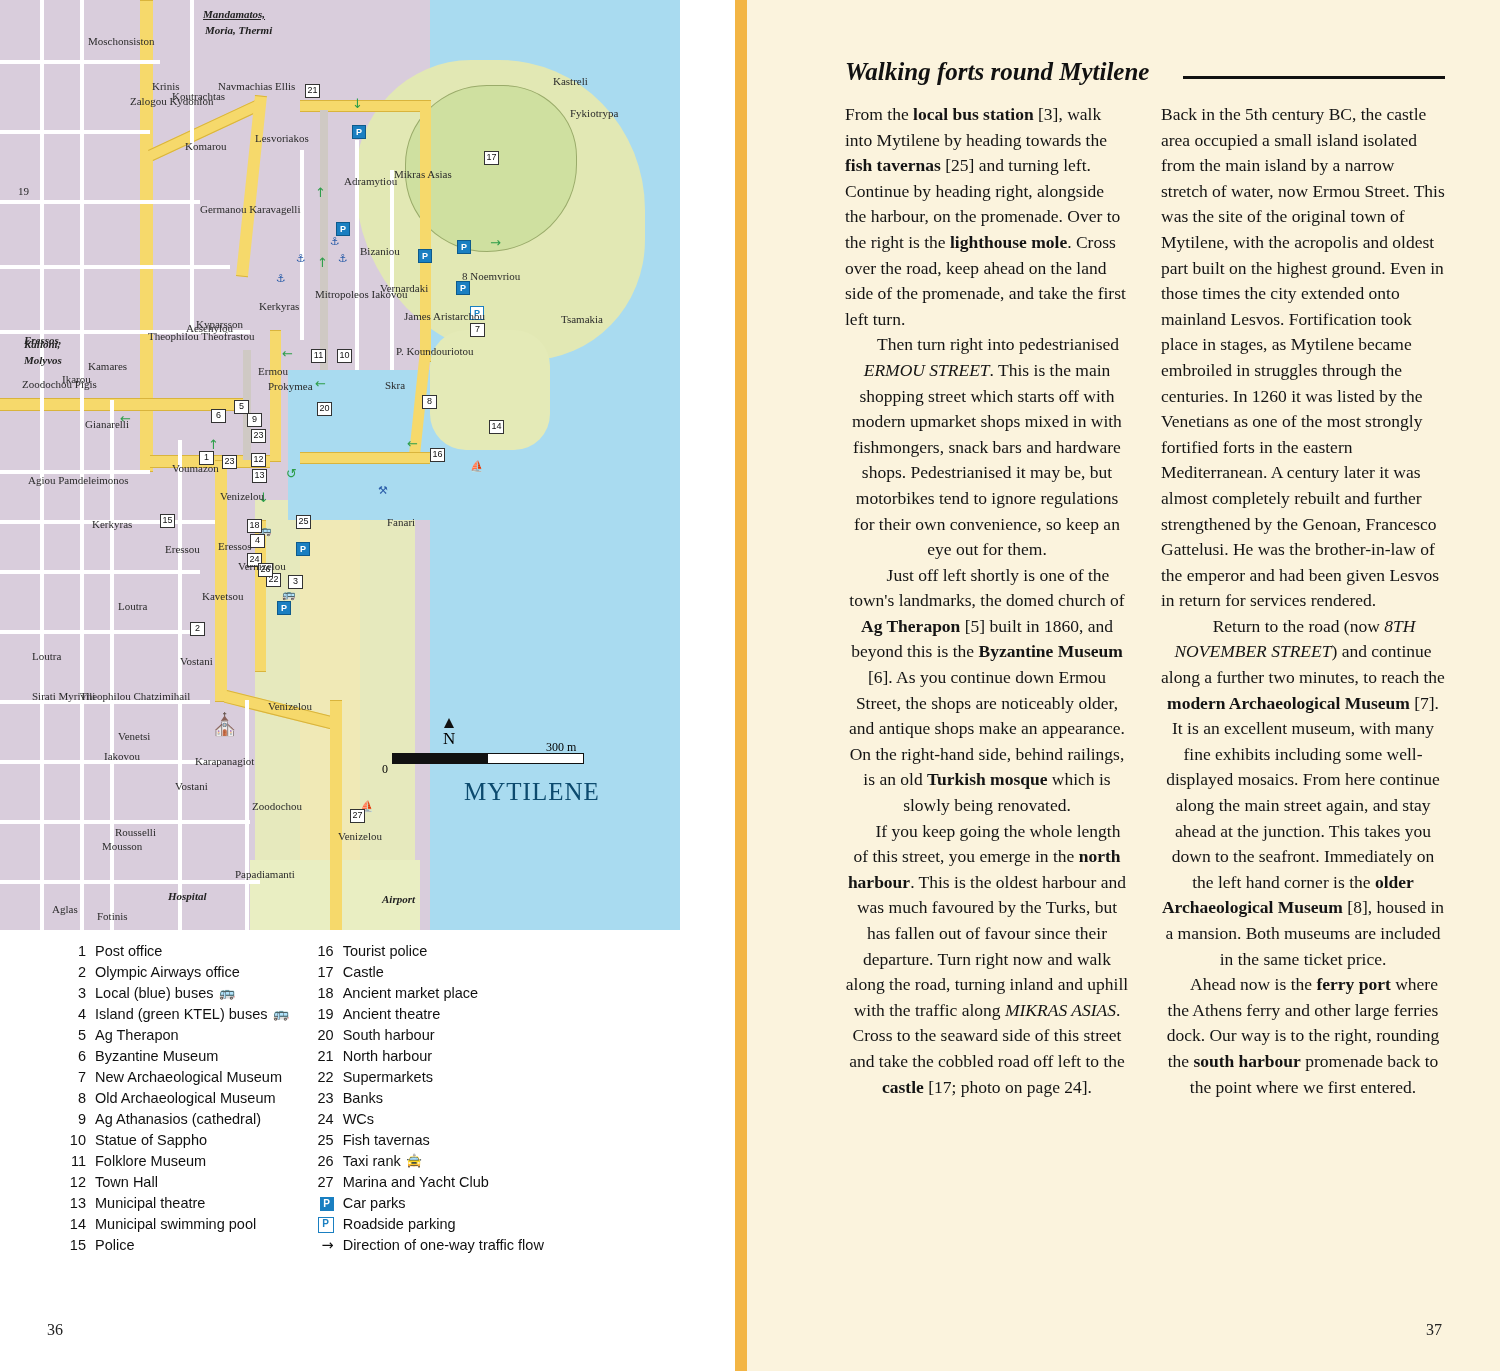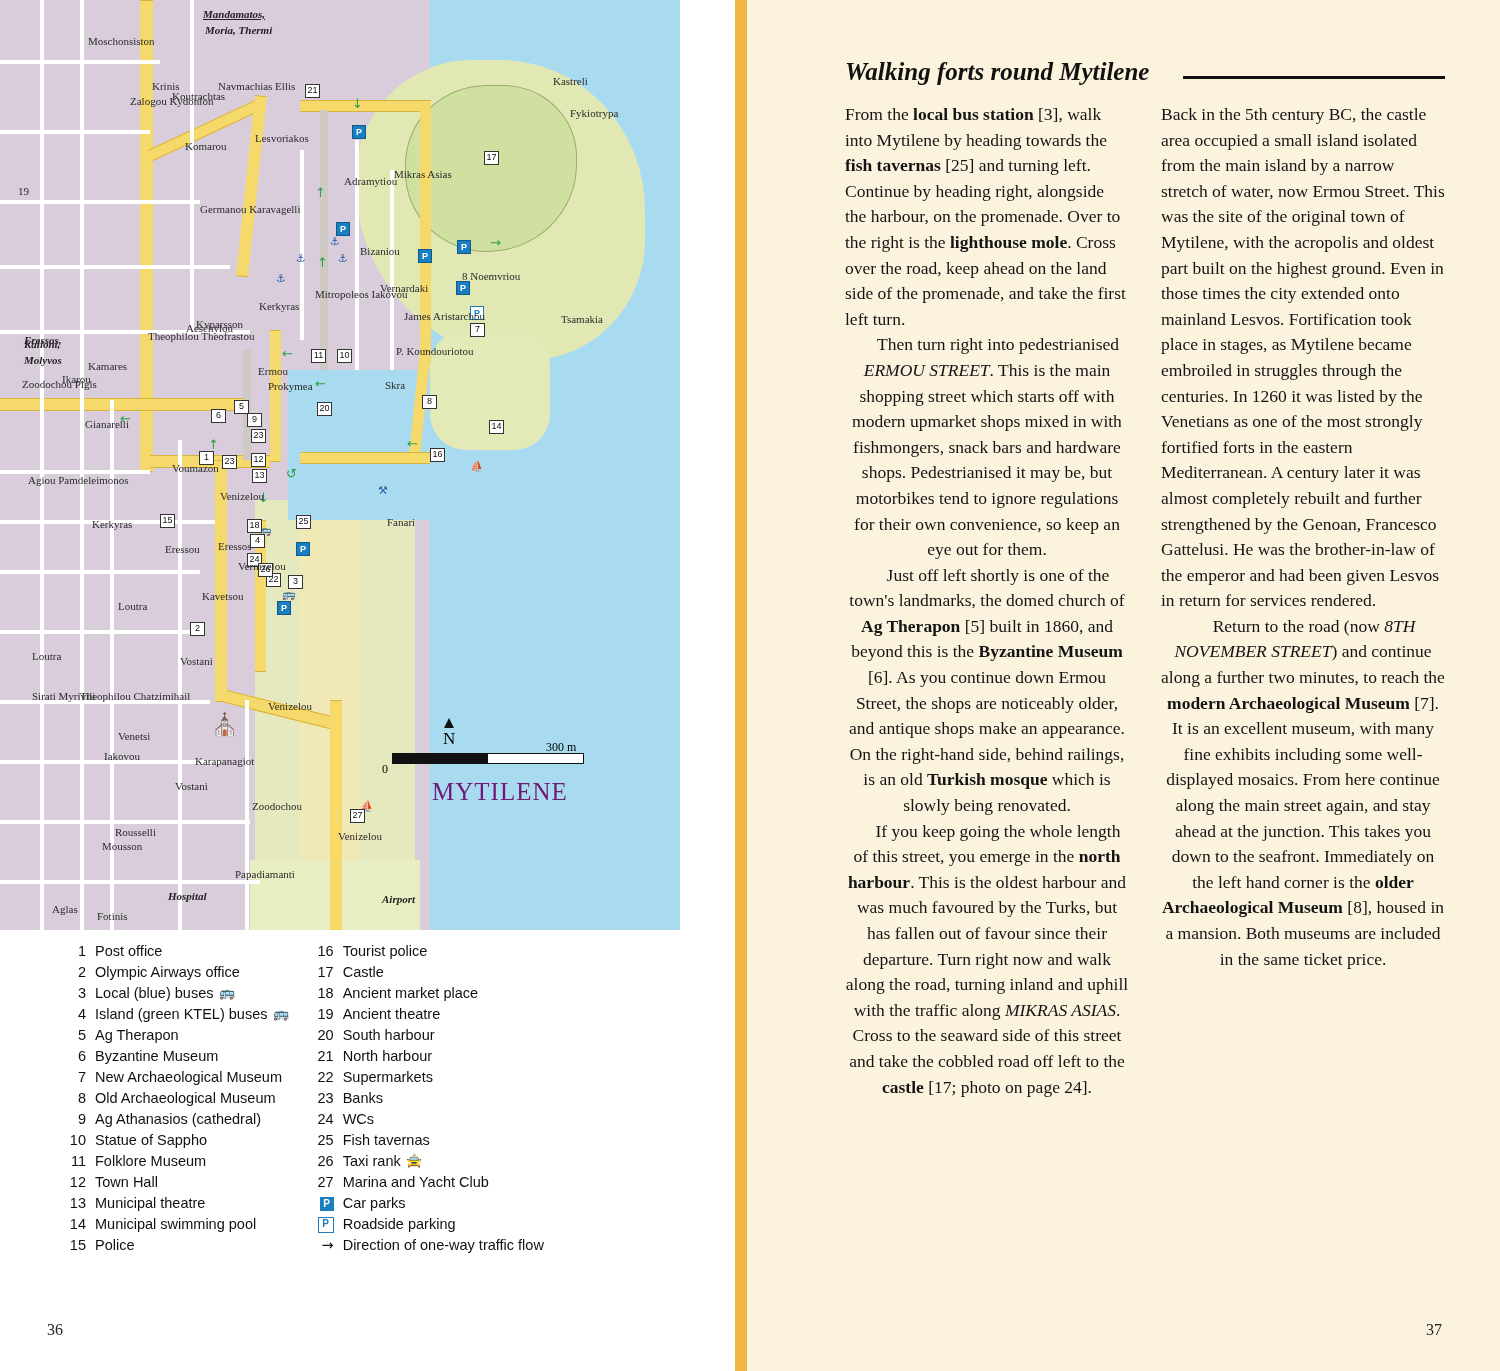--- a/index.html
+++ b/index.html
@@ -142,25 +142,25 @@
     font-family: "DejaVu Sans", sans-serif;
   }
   .sym {
     position: absolute;
     font-size: 11px;
     color: #2a5ca8;
     font-family: "DejaVu Sans", sans-serif;
   }
   .map-title {
     position: absolute;
-    left: 432px;
+    left: 464px;
     top: 778px;
     font-size: 25px;
     letter-spacing: 1px;
-    color: #701a75;
+    color: #0c4a6e;
   }
   .north {
     position: absolute;
     left: 443px;
     top: 718px;
     text-align: center;
     font-size: 17px;
   }
   .north .tri {
     width: 0; height: 0;
@@ -643,18 +643,19 @@
     <div class="cols">
       <div class="col" id="rp-col1">
           <p>From the <b>local bus station</b> [3], walk into Mytilene by heading towards the <b>fish tavernas</b> [25] and turning left. Continue by heading right, alongside the harbour, on the promenade. Over to the right is the <b>lighthouse mole</b>. Cross over the road, keep ahead on the land side of the promenade, and take the first left turn.</p>
           <p>Then turn right into pedestrianised <i>ERMOU STREET</i>. This is the main shopping street which starts off with modern upmarket shops mixed in with fishmongers, snack bars and hardware shops. Pedestrianised it may be, but motorbikes tend to ignore regulations for their own convenience, so keep an eye out for them.</p>
           <p>Just off left shortly is one of the town's landmarks, the domed church of <b>Ag Therapon</b> [5] built in 1860, and beyond this is the <b>Byzantine Museum</b> [6]. As you continue down Ermou Street, the shops are noticeably older, and antique shops make an appearance. On the right-hand side, behind railings, is an old <b>Turkish mosque</b> which is slowly being renovated.</p>
           <p>If you keep going the whole length of this street, you emerge in the <b>north harbour</b>. This is the oldest harbour and was much favoured by the Turks, but has fallen out of favour since their departure. Turn right now and walk along the road, turning inland and uphill with the traffic along <i>MIKRAS ASIAS</i>. Cross to the seaward side of this street and take the cobbled road off left to the <b>castle</b> [17; photo on page 24].</p>
         </div>
       <div class="col" id="rp-col2">
           <p>Back in the 5th century BC, the castle area occupied a small island isolated from the main island by a narrow stretch of water, now Ermou Street. This was the site of the original town of Mytilene, with the acropolis and oldest part built on the highest ground. Even in those times the city extended onto mainland Lesvos. Fortification took place in stages, as Mytilene became embroiled in struggles through the centuries. In 1260 it was listed by the Venetians as one of the most strongly fortified forts in the eastern Mediterranean. A century later it was almost completely rebuilt and further strengthened by the Genoan, Francesco Gattelusi. He was the brother-in-law of the emperor and had been given Lesvos in return for services rendered.</p>
           <p>Return to the road (now <i>8TH NOVEMBER STREET</i>) and continue along a further two minutes, to reach the <b>modern Archaeological Museum</b> [7]. It is an excellent museum, with many fine exhibits including some well-displayed mosaics. From here continue along the main street again, and stay ahead at the junction. This takes you down to the seafront. Immediately on the left hand corner is the <b>older Archaeological Museum</b> [8], housed in a mansion. Both museums are included in the same ticket price.</p>
+          <p>Ahead now is the <b>ferry port</b> where the Athens ferry and other large ferries dock. Our way is to the right, rounding the <b>south harbour</b> promenade back to the point where we first entered.</p>
         </div>
     </div>
     <div class="folio-right">37</div>
   </div>
 
 </div>
 
 </body></html>

